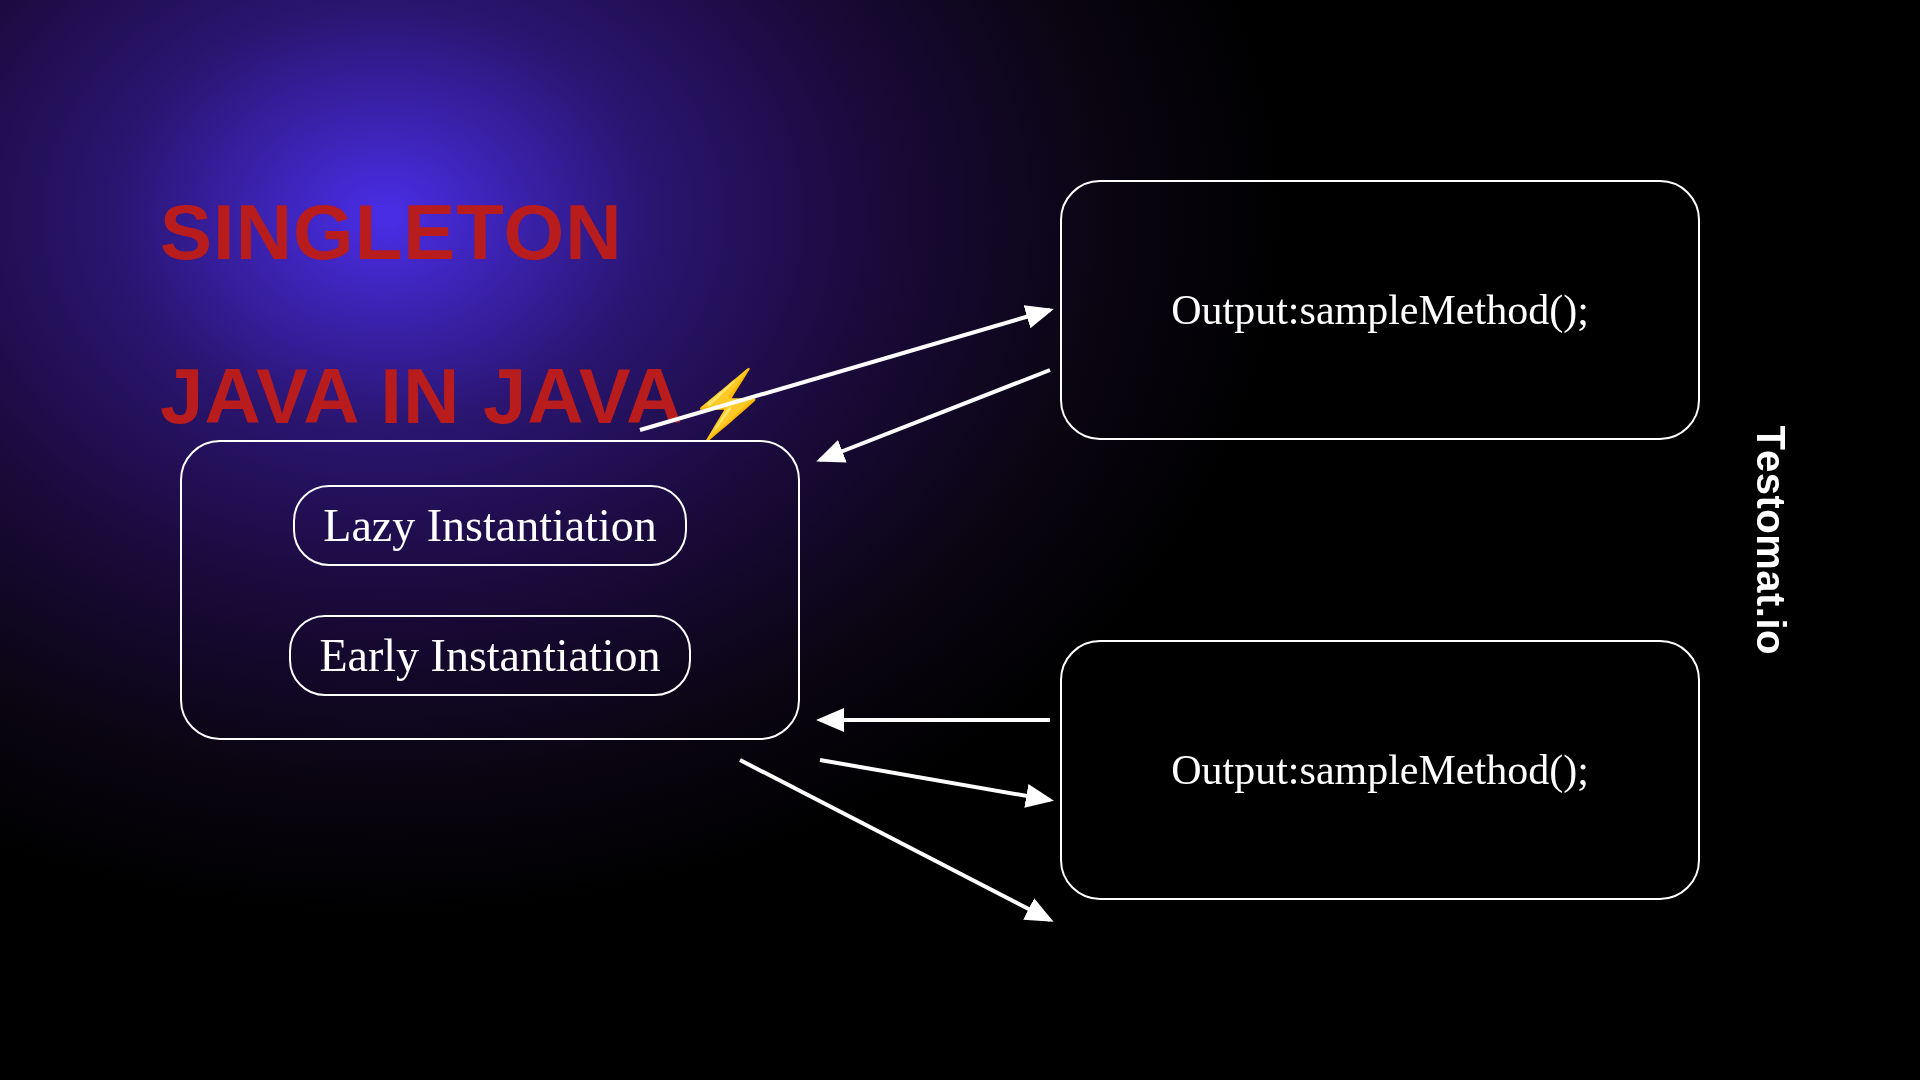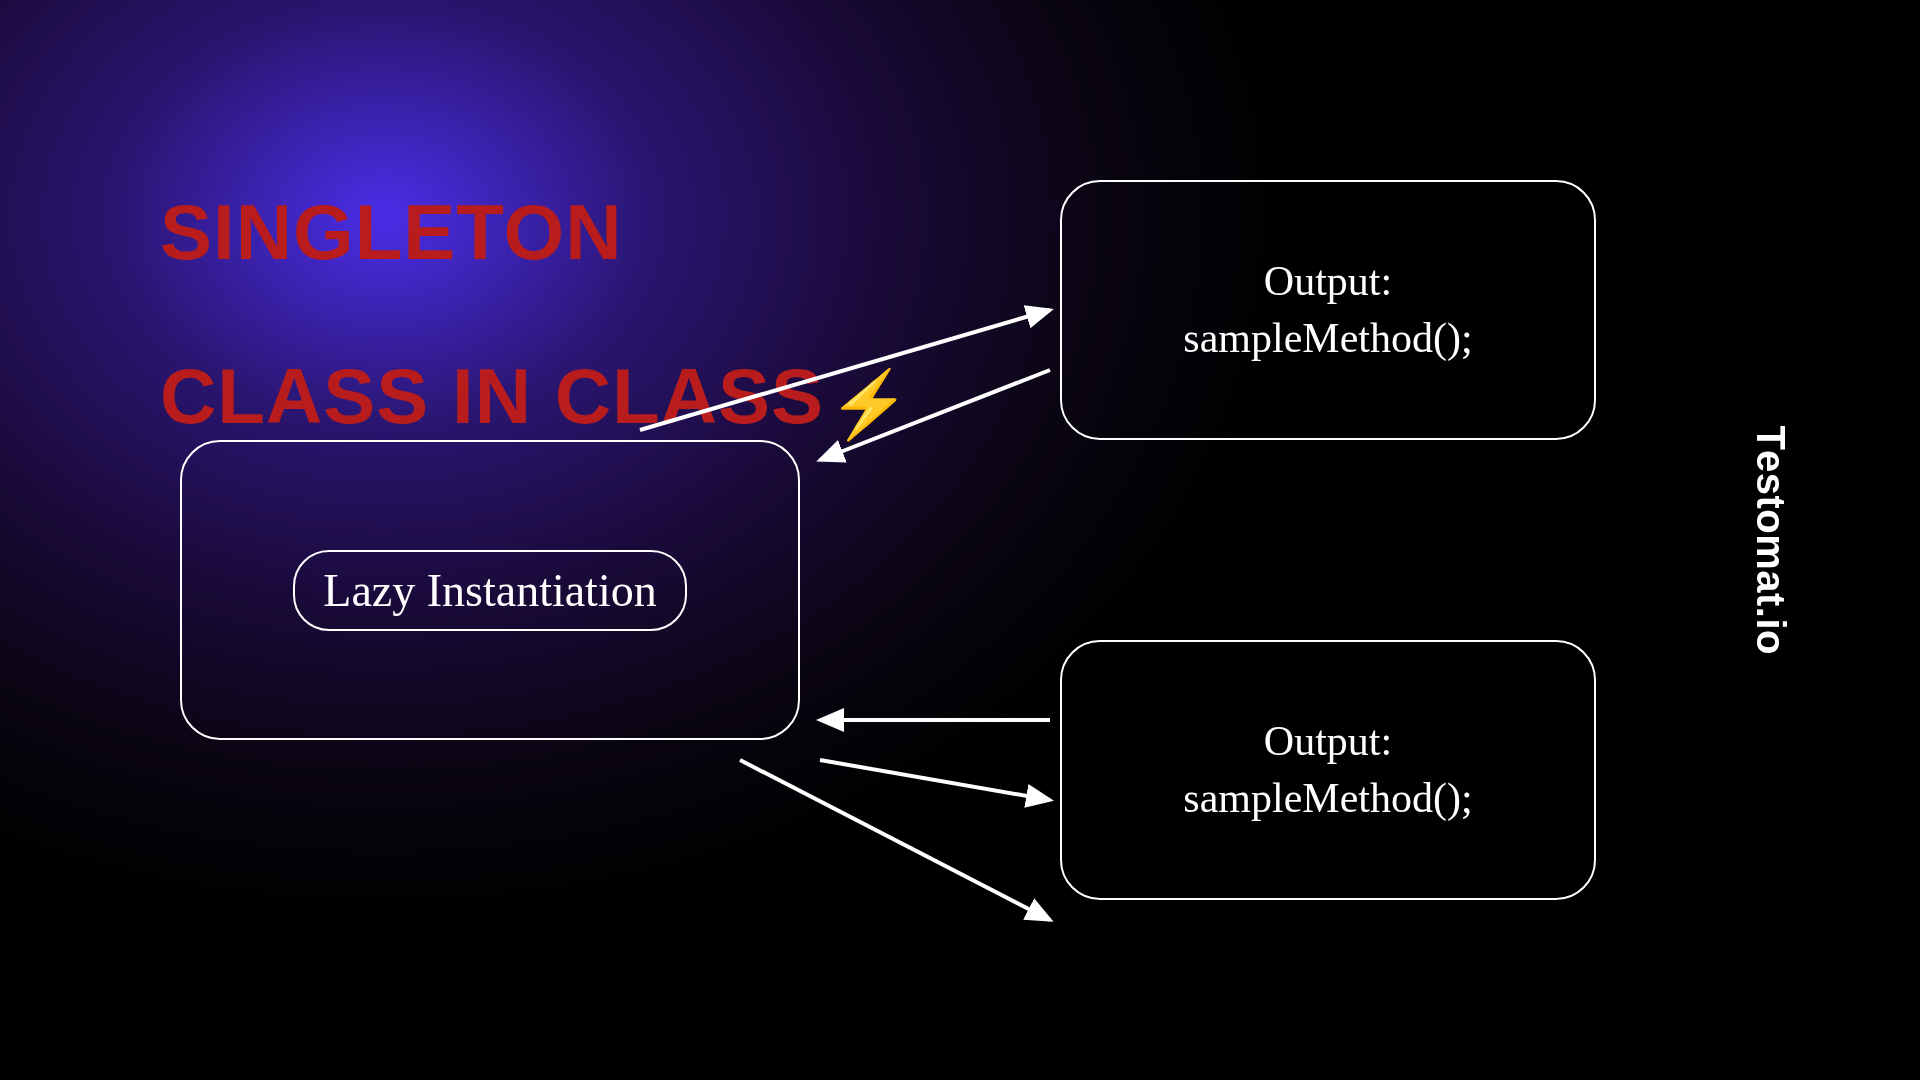--- a/index.html
+++ b/index.html
@@ -46,26 +46,26 @@
     border: 2.5px solid #ffffff;
     border-radius: 36px;
     padding: 12px 28px;
     font-size: 46px;
     color: #ffffff;
     font-family: Georgia, 'Times New Roman', serif;
     white-space: nowrap;
   }
   .output-box {
     position: absolute;
-    width: 536px;
+    width: 640px;
     height: 260px;
     border: 2.5px solid #ffffff;
     border-radius: 40px;
     display: flex;
-    flex-direction: column;
+    flex-direction: row;
     align-items: center;
     justify-content: center;
     font-size: 42px;
     font-family: Georgia, 'Times New Roman', serif;
     line-height: 1.35;
   }
   .output-top { top: 180px; left: 1060px; }
   .output-bottom { top: 640px; left: 1060px; }
   .brand {
     position: absolute;
@@ -89,25 +89,26 @@
     top: 0; left: 0;
     width: 1920px; height: 1080px;
     pointer-events: none;
   }
 </style>
 </head>
 <body>
 
 <div class="title">
   <span>SINGLETON</span><br>
-  <span>CLASS IN CLASS</span><span class="bolt">⚡</span>
+  <span>JAVA IN JAVA</span><span class="bolt">⚡</span>
 </div>
 
 <div class="outer-box">
   <div class="pill">Lazy Instantiation</div>
+  <div class="pill">Early Instantiation</div>
 </div>
 
 <div class="output-box output-top">
   <div>Output:</div>
   <div>sampleMethod();</div>
 </div>
 
 <div class="output-box output-bottom">
   <div>Output:</div>
   <div>sampleMethod();</div>

